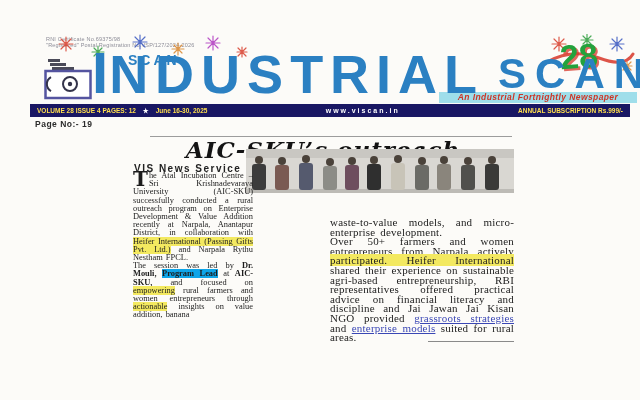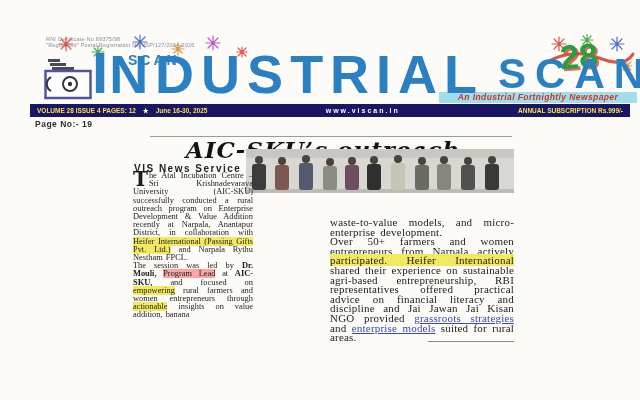--- a/index.html
+++ b/index.html
@@ -39,21 +39,21 @@
   .col{font-family:"Liberation Serif",serif;text-align:justify;color:#1c1c1c;}
   .col p{margin:0;}
   .col1{left:133px;top:172px;width:120px;font-size:8.4px;line-height:8.2px;word-spacing:1px;}
   .col2{left:330px;top:189px;width:184px;font-size:11px;line-height:9.6px;word-spacing:2px;letter-spacing:.2px;margin-top:29px;}
   .dropcap{float:left;font-family:"DejaVu Serif",serif;font-size:20px;line-height:15px;
            font-weight:bold;padding-right:1px;}
   .rule-bottom{left:428px;top:341px;width:86px;height:1px;background:#8a8a8a;}
 
   
   .seg-hl{background:#f3e960;}
-  .seg-boldhl{font-weight:normal;background:#fca5a5;}
+  .seg-boldhl{font-weight:bold;background:#0ea5e9;}
   .seg-bold{font-weight:bold;}
   .seg-blue{color:#3a47b5;text-decoration:underline;}
 </style>
 </head>
 <body>
 
 <div class="canvas">
 
   <div class="abs reg">
     <div>RNI Certificate No.69375/98</div>

